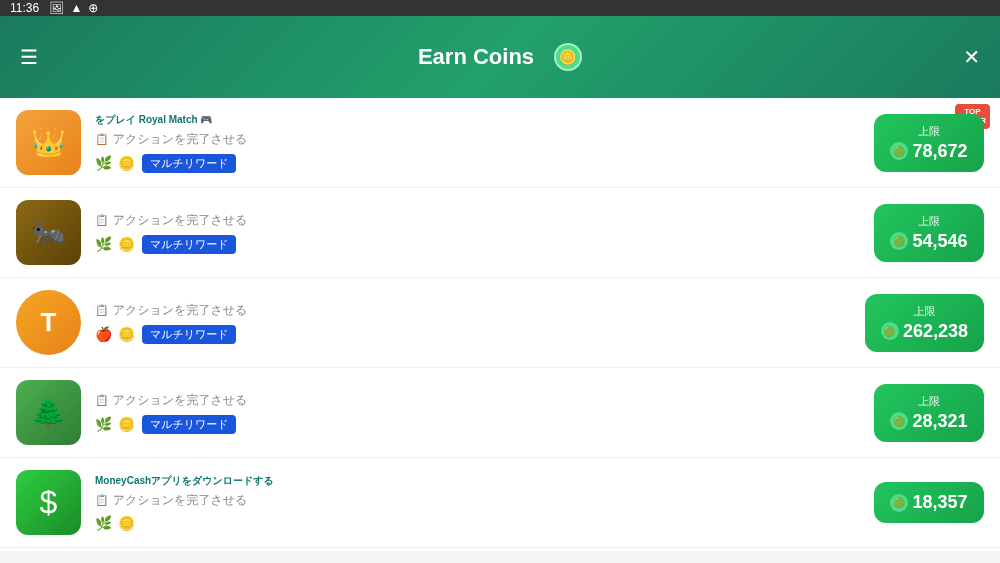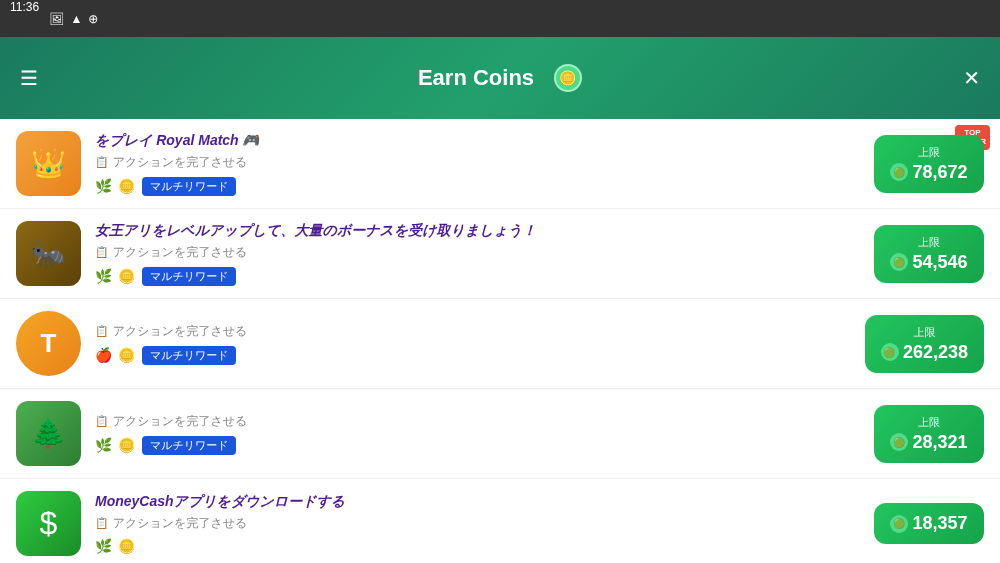--- a/index.html
+++ b/index.html
@@ -7,22 +7,23 @@
       width: 1000px;
       height: 563px;
       font-family: 'Segoe UI', Arial, sans-serif;
       background: #f5f5f5;
       overflow: hidden;
     }
 
     
     .status-bar {
       background: #333;
-      height: 37px;
-      display: flex;
+      height: 16px;
+      display: flex;
+      align-items: center;
       padding: 0 10px;
       color: white;
       font-size: 12px;
     }
     .status-bar-time {
       margin-right: 10px;
     }
     .status-icons {
       display: flex;
       gap: 6px;
@@ -115,25 +116,24 @@
       background: linear-gradient(135deg, #2ecc40, #1a8c28);
       display: flex; align-items: center; justify-content: center;
       font-size: 32px; color: white;
     }
 
     .offer-info {
       flex: 1;
       min-width: 0;
     }
     .offer-title {
-      font-size: 14px;
+      font-size: 10px;
       font-weight: 600;
-      color: #4c1d95;
+      color: #0f766e;
       margin-bottom: 4px;
-      font-style: italic;
     }
     .offer-subtitle {
       font-size: 12px;
       color: #888;
       display: flex;
       align-items: center;
       gap: 4px;
       margin-bottom: 6px;
     }
     .offer-subtitle-icon {
@@ -269,21 +269,20 @@
         </span>
       </button>
     </div>
   </div>
 
   <div class="offer-row">
     <div class="offer-icon icon-ant">
       <span>🐜</span>
     </div>
     <div class="offer-info">
-      <div class="offer-title">女王アリをレベルアップして、大量のボーナスを受け取りましょう！</div>
       <div class="offer-subtitle">
         <span class="offer-subtitle-icon">📋</span>
         <span>アクションを完了させる</span>
       </div>
       <div class="offer-tags">
         <span class="tag-leaf">🌿</span>
         <span style="font-size:14px;">🪙</span>
         <span class="tag-multi">マルチリワード</span>
       </div>
     </div>

